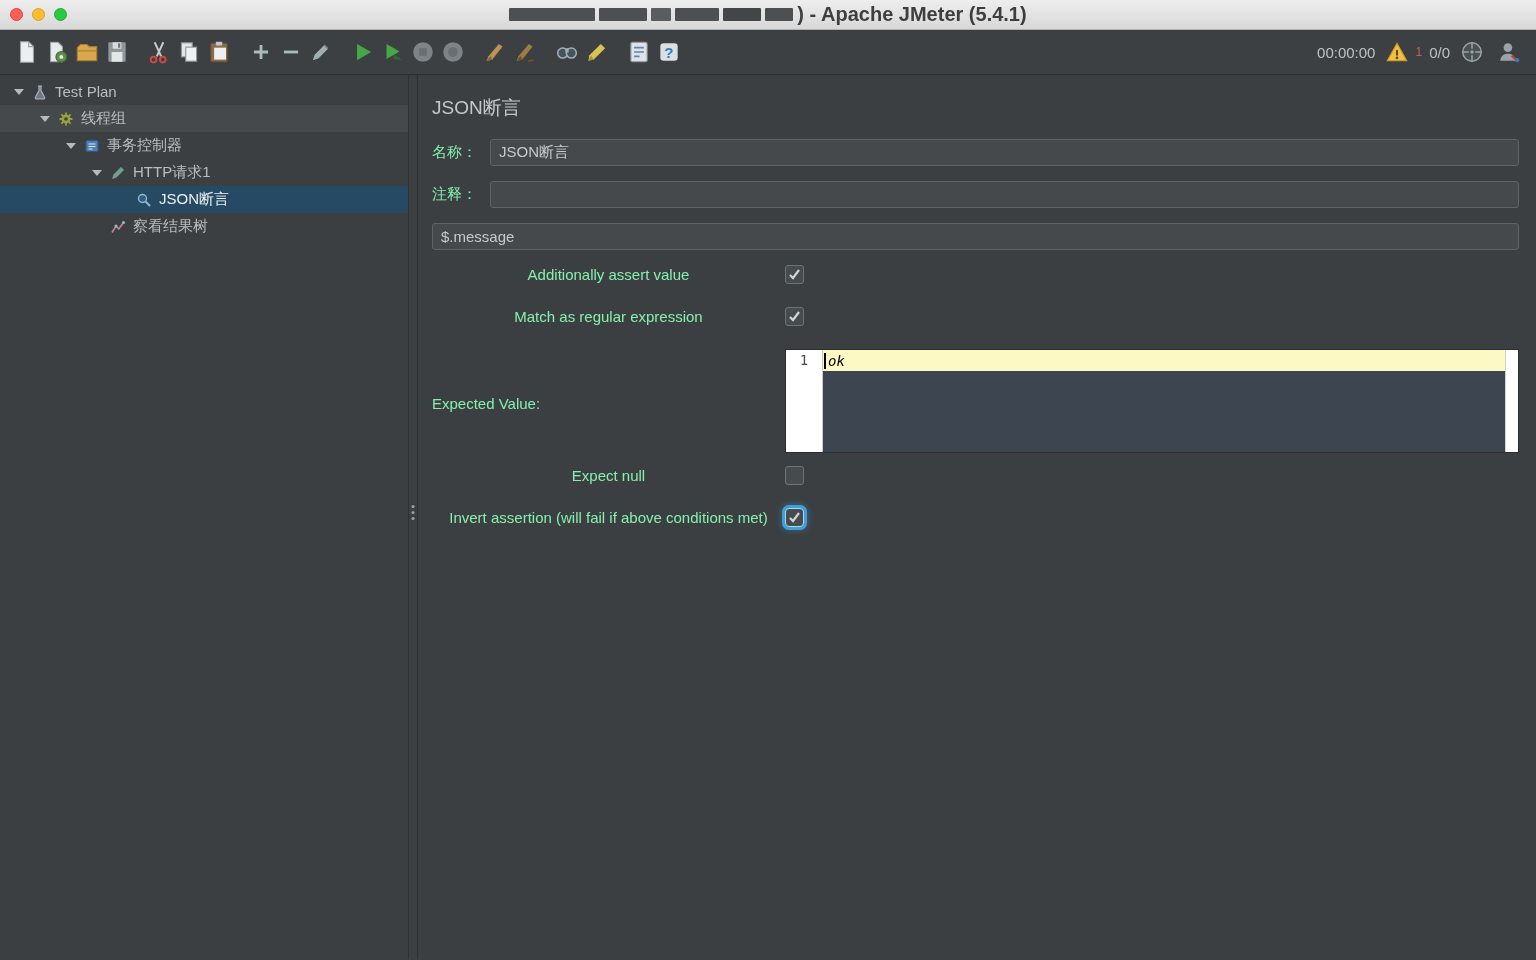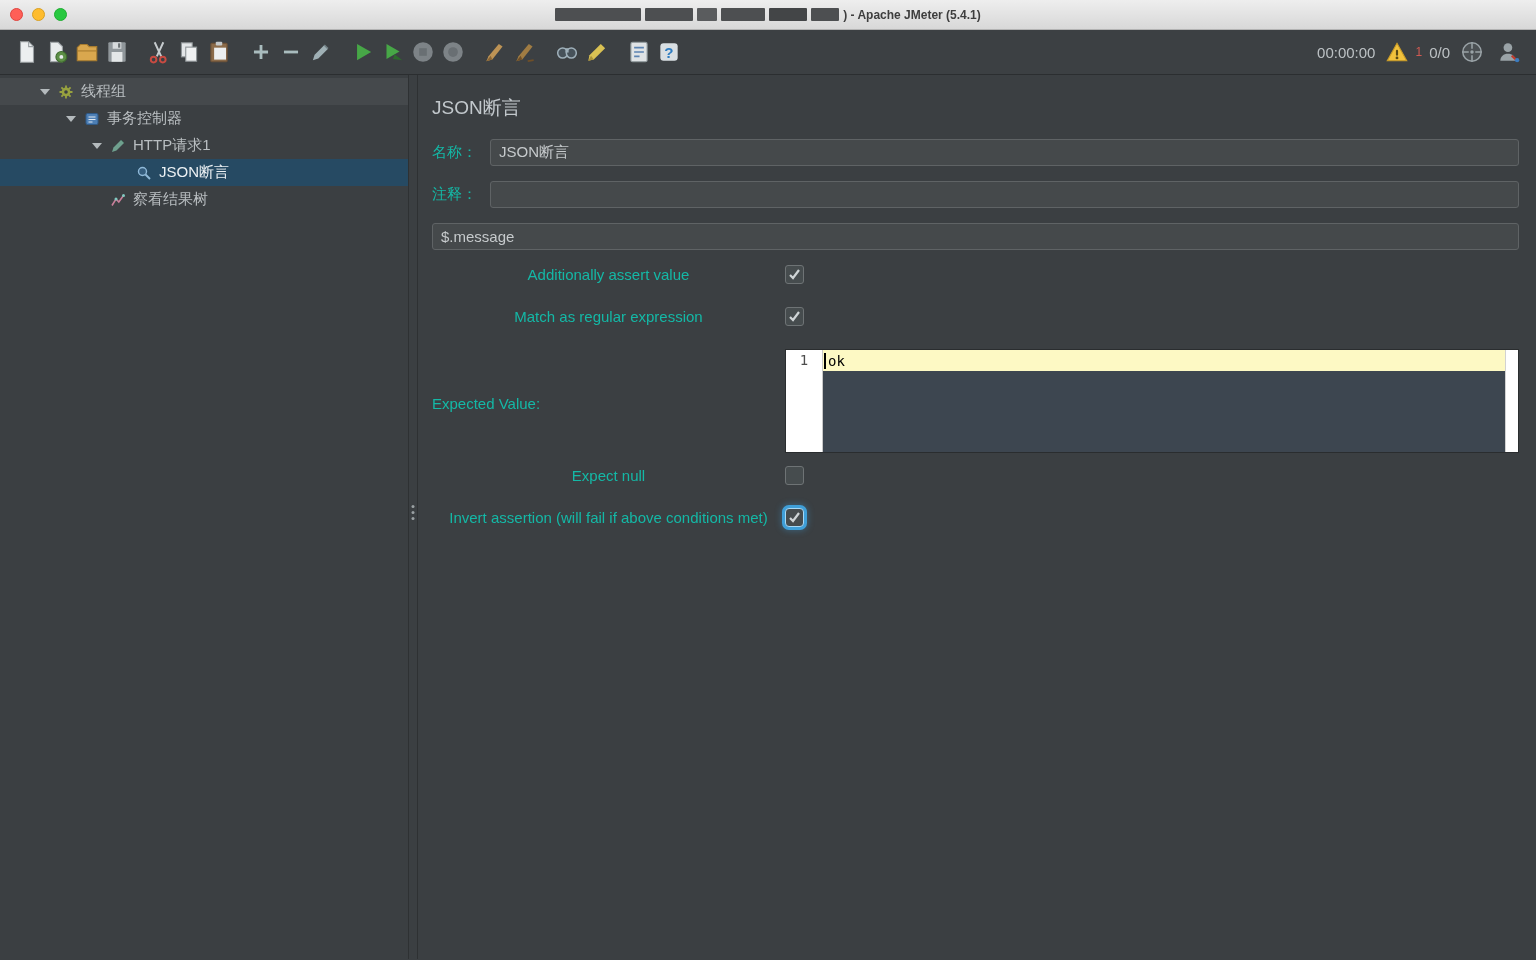--- a/index.html
+++ b/index.html
@@ -7,21 +7,21 @@
   body { font-family:"Liberation Sans", sans-serif; background:#3b3f42; }
 
   
   .titlebar { height:30px; background:linear-gradient(#eeeeee,#d8d8d8); border-bottom:1px solid #b3b3b3;
               display:flex; align-items:center; position:relative; }
   .traffic { position:absolute; left:10px; top:8px; display:flex; gap:9px; }
   .tl { width:13px; height:13px; border-radius:50%; display:inline-block; }
   .tl.red { background:#ff5f57; border:1px solid #e0443e; }
   .tl.yellow { background:#febc2e; border:1px solid #d9a022; }
   .tl.green { background:#28c840; border:1px solid #1eae31; }
-  .titletext { margin:0 auto; display:flex; align-items:center; gap:4px; font-size:12px; font-weight:bold; color:#3e3e3e; }
+  .titletext { margin:0 auto; display:flex; align-items:center; gap:4px; font-size:20px; font-weight:bold; color:#3e3e3e; }
   .redact { height:13px; background:#4d4f51; border-radius:1px; display:inline-block; }
   .r1{width:86px;} .r2{width:48px;} .r3{width:20px;background:#5a5c5e;} .r4{width:44px;} .r5{width:38px;background:#434547;} .r6{width:28px;}
 
   
   .toolbar { height:45px; background:#3c4043; border-bottom:1px solid #2b2e30; display:flex; align-items:center; padding:0 12px; }
   .tb-icon { width:30px; height:30px; display:flex; align-items:center; justify-content:center; border-radius:3px; cursor:default; }
   .tb-sep { width:12px; }
   .toolbar-right { margin-left:auto; display:flex; align-items:center; gap:7px;text-align:center; }
   .timer, .threads { color:#bcc1c4; font-size:15px; }
   .errcount { color:#d05a52; font-size:12px; margin-left:-4px; }
@@ -40,38 +40,38 @@
   .tree-row.selected { background:#264a63; color:#ecf1f4; }
   .lvl0{padding-left:6px;} .lvl1{padding-left:32px;} .lvl2{padding-left:58px;} .lvl3{padding-left:84px;} .lvl4{padding-left:110px;}
   .slot { width:26px; display:flex; justify-content:center; flex:0 0 26px; }
   .arrow { width:0; height:0; border-left:5px solid transparent; border-right:5px solid transparent; border-top:6px solid #b4babd; }
   .ticon { width:16px; height:16px; margin-right:7px; flex:0 0 16px; }
 
   
   .main { flex:1; padding:14px 17px 0 14px; color:#b9bec1; }
   .panel-title { font-size:19px; font-weight:normal; color:#c2c8cc; margin:6px 0 18px 0; }
   .frow { display:flex; align-items:center; margin-bottom:15px; }
-  .frow label { font-size:15px; color:#14b8a6; flex-shrink:0; }
+  .frow label { font-size:15px; color:#86efac; flex-shrink:0; }
   .lbl-sm { width:58px; }
   .lbl-lg { width:353px; }
   .field { flex:1; height:27px; background:#45494b; border:1px solid #5f6365; border-radius:3px;
            color:#c6cacc; font-size:15px; padding:0 8px; outline:none; font-family:"Liberation Sans",sans-serif; }
   .cbrow { margin-bottom:23px;text-align:center; }
   .checkbox { width:19px; height:19px; background:#464c4e; border:1px solid #6e7375; border-radius:3px;
               display:flex; align-items:center; justify-content:center; flex:0 0 19px; }
   .checkbox svg { visibility:hidden; }
   .checkbox.checked svg { visibility:visible; }
   .checkbox.focused { border:1px solid #a6d8f5; box-shadow:0 0 0 3px #3f9fd8, 0 0 6px 4px rgba(63,159,216,0.35); border-radius:4px; }
 
   .edrow { align-items:center; margin-bottom:13px; }
   .edrow label { padding-top:5px; }
   .editor { flex:1; height:104px; display:flex; border:1px solid #2a2d2f; background:#3d4650; }
   .gutter { width:37px; background:#ffffff; color:#4d4d4d; font-family:"DejaVu Sans Mono",monospace;
             font-size:14px; text-align:center; line-height:21px; border-right:1px solid #c9c9c9; }
-  .codearea { flex:1; font-family:"DejaVu Sans Mono",monospace; font-size:14px; }
+  .codearea { flex:1; font-family:"DejaVu Sans Mono",monospace; font-size:14px;font-style:italic; }
   .curline { height:21px; background:#fdf9c4; color:#000; display:flex; align-items:center; }
   .caret { width:2px; height:16px; background:#000; margin:0 2px 0 1px; }
   .vscroll { width:13px; background:#ffffff; border-left:1px solid #d2d2d2; }
 </style>
 </head>
 <body>
 
 <div>
 
   <div class="titlebar">
@@ -249,20 +249,29 @@
             <circle cx="19.5" cy="19.5" r="2" fill="#3a7bbf"></circle>
           </svg>
         </span>
     </div>
   </div>
 
   <div class="content">
 
     <div class="sidebar">
 
+      <div class="tree-row lvl0">
+        <span class="slot">
+            <span class="arrow"></span>
+          </span>
+        <span class="ticon"><svg width="16" height="16" viewBox="0 0 16 16">
+              <path d="M6 2h4M7 2v4.5L3.5 13a1.3 1.3 0 001.2 2h6.6a1.3 1.3 0 001.2-2L9 6.5V2" fill="#6f7a82" stroke="#aab6bd" stroke-width="1.1"></path>
+            </svg></span>
+        <span>Test Plan</span>
+      </div>
 
       <div class="tree-row lvl1 band">
         <span class="slot">
             <span class="arrow"></span>
           </span>
         <span class="ticon"><svg width="16" height="16" viewBox="0 0 16 16">
               <path d="M8 1.5v3M8 11.5v3M1.5 8h3M11.5 8h3M3.4 3.4l2 2M10.6 10.6l2 2M12.6 3.4l-2 2M5.4 10.6l-2 2" stroke="#98a23f" stroke-width="1.8" fill="none"></path>
               <circle cx="8" cy="8" r="4.4" fill="#98a23f"></circle>
               <circle cx="8" cy="8" r="1.8" fill="#3b3f42"></circle>
             </svg></span>

